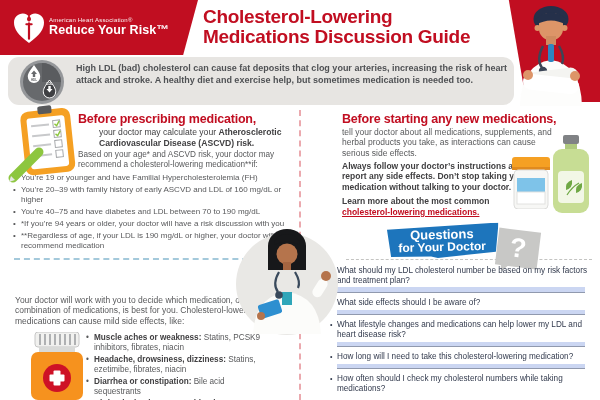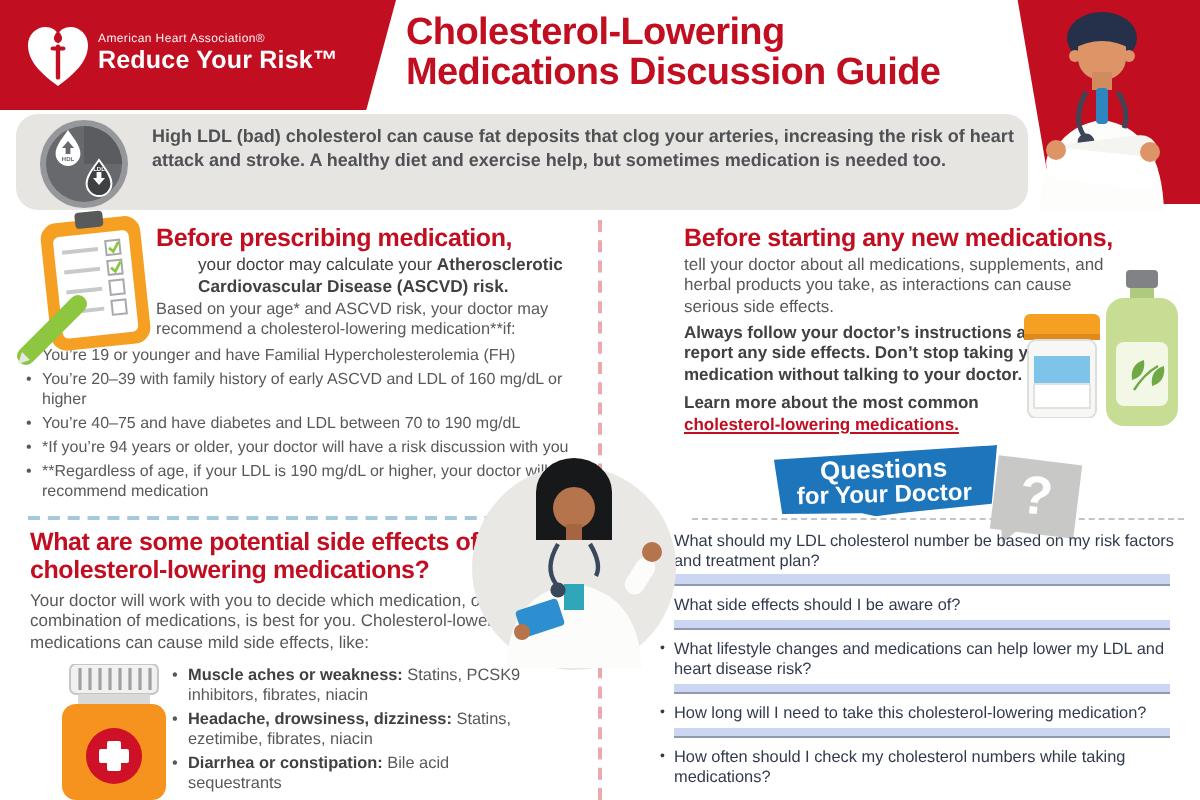--- a/index.html
+++ b/index.html
@@ -173,21 +173,20 @@
   <div class="abs presc-intro"><span>your doctor may calculate your </span><b>Atherosclerotic Cardiovascular Disease (ASCVD) risk.</b></div>
   <div class="abs presc-para">Based on your age* and ASCVD risk, your doctor may recommend a cholesterol-lowering medication**if:</div>
   <div class="abs bullets">
     <div class="b-item">You’re 19 or younger and have Familial Hypercholesterolemia (FH)</div>
     <div class="b-item">You’re 20–39 with family history of early ASCVD and LDL of 160 mg/dL or higher</div>
     <div class="b-item">You’re 40–75 and have diabetes and LDL between 70 to 190 mg/dL</div>
     <div class="b-item">*If you’re 94 years or older, your doctor will have a risk discussion with you</div>
     <div class="b-item">**Regardless of age, if your LDL is 190 mg/dL or higher, your doctor will recommend medication</div>
   </div>
 
-  <div class="abs se-h">What are some potential side effects of cholesterol-lowering medications?</div>
   <div class="abs se-para">Your doctor will work with you to decide which medication, or combination of medications, is best for you. Cholesterol-lowering medications can cause mild side effects, like:</div>
   <svg class="abs pill" viewBox="0 0 54 68">
     <rect x="5" y="0" width="44" height="15" rx="3" fill="#F1F1EF" stroke="#C6C6C6"></rect>
     <g stroke="#9FA1A3" stroke-width="1.6">
       <line x1="10" y1="2" x2="10" y2="13"></line>
         <line x1="15" y1="2" x2="15" y2="13"></line>
       <line x1="20" y1="2" x2="20" y2="13"></line>
         <line x1="25" y1="2" x2="25" y2="13"></line>
       <line x1="30" y1="2" x2="30" y2="13"></line>
         <line x1="35" y1="2" x2="35" y2="13"></line>

